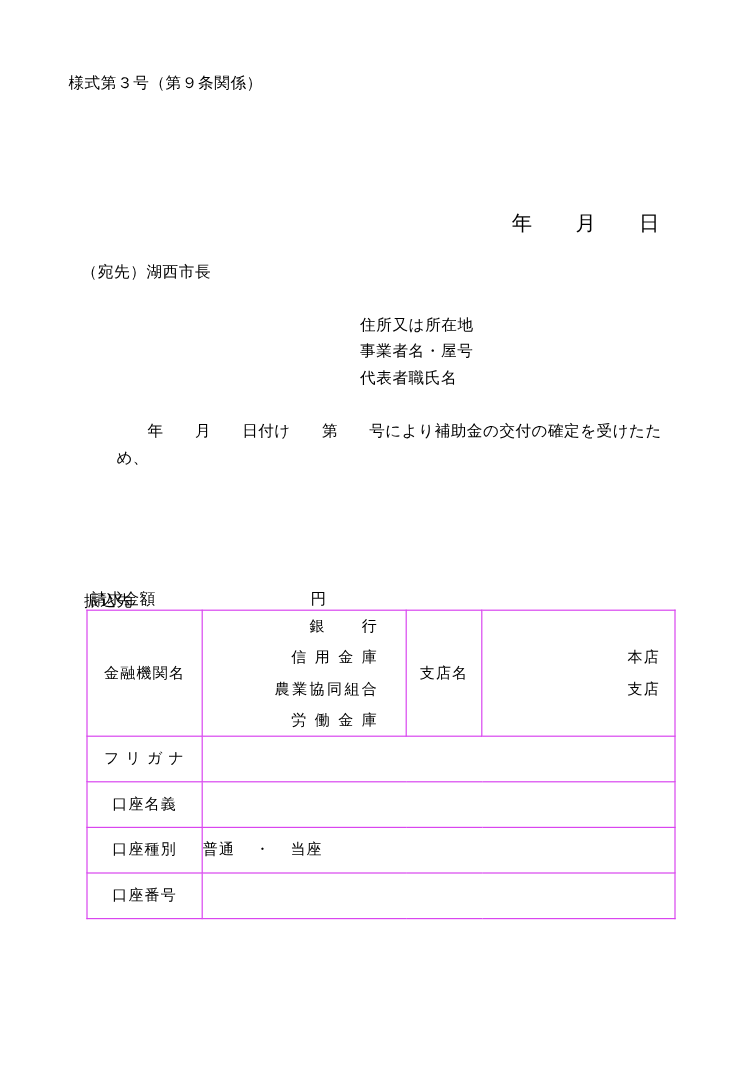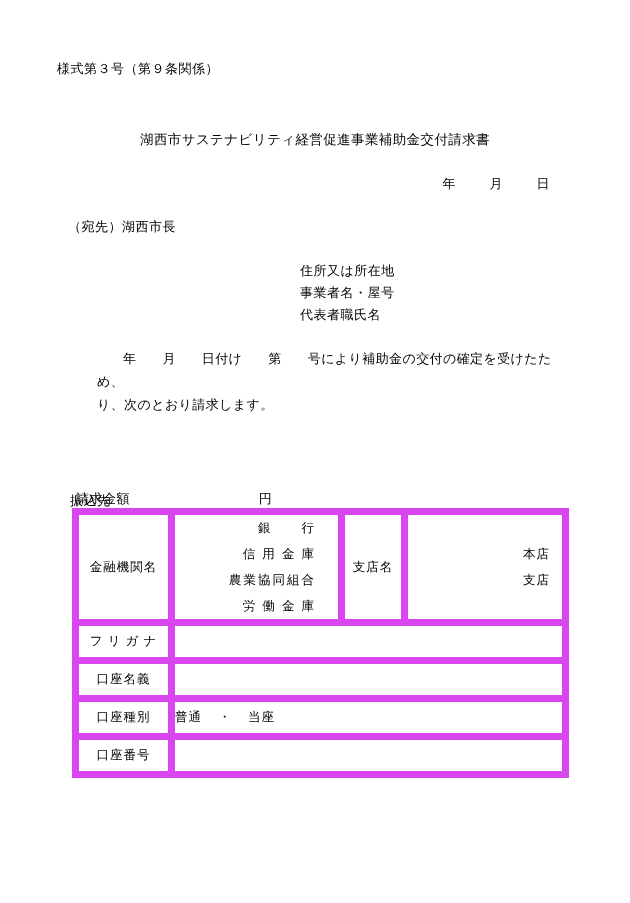--- a/index.html
+++ b/index.html
@@ -34,21 +34,21 @@
     right: 0;
     top: 131px;
     text-align: center;
     font-size: 13.5px;
     letter-spacing: 0.4px;
   }
   .date-line {
     position: absolute;
     right: 80px;
     top: 175px;
-    font-size: 13px;
+    font-size: 17px;
     letter-spacing: 0.5px;
   }
   .date-line span.sp { display: inline-block; width: 26px; }
   .addressee {
     position: absolute;
     left: 68px;
     top: 218px;
     font-size: 13px;
     letter-spacing: 0.5px;
   }
@@ -94,21 +94,21 @@
   table.bank {
     position: absolute;
     left: 72px;
     top: 508px;
     width: 490px;
     border-collapse: collapse;
     table-layout: fixed;
     font-size: 12.5px;
   }
   table.bank td {
-    border: 7px solid #d946ef;
+    border: 1px solid #d946ef;
     padding: 0;
     vertical-align: middle;
   }
   .cell-label {
     text-align: center;
     letter-spacing: 1px;
     font-size: 12.5px;
   }
   .col-a { width: 96px; }
   .col-b { width: 170px; }
@@ -140,21 +140,20 @@
   .account-type-val .mid { display: inline-block; width: 46px; text-align: center; }
   .empty-cell { }
 </style>
 </head>
 <body>
 
 <div class="page">
 
   <div class="form-number">様式第３号（第９条関係）</div>
 
-  <div class="doc-title">湖西市サステナビリティ経営促進事業補助金交付請求書</div>
 
   <div class="date-line">
     <span>年</span>
     <span class="sp"></span>
     <span>月</span>
     <span class="sp"></span>
     <span>日</span>
   </div>
 
   <div class="addressee">（宛先）湖西市長</div>
@@ -162,21 +161,20 @@
   <div class="applicant-block">
     <div>住所又は所在地</div>
     <div>事業者名・屋号</div>
     <div>代表者職氏名</div>
   </div>
 
   <div class="body-text">
     <div>
       <span class="indent"></span><span>年</span><span class="gap"></span><span>月</span><span class="gap"></span><span>日付け</span><span class="gap"></span><span>第</span><span class="gap"></span><span>号により補助金の交付の確定を受けたため、</span>
     </div>
-    <div>り、次のとおり請求します。</div>
   </div>
 
   <div class="amount-row">
     <span class="amt-label">請求金額</span>
     <span class="amt-unit">円</span>
   </div>
 
   <div class="transfer-label">振込先</div>
 
   <table class="bank">

